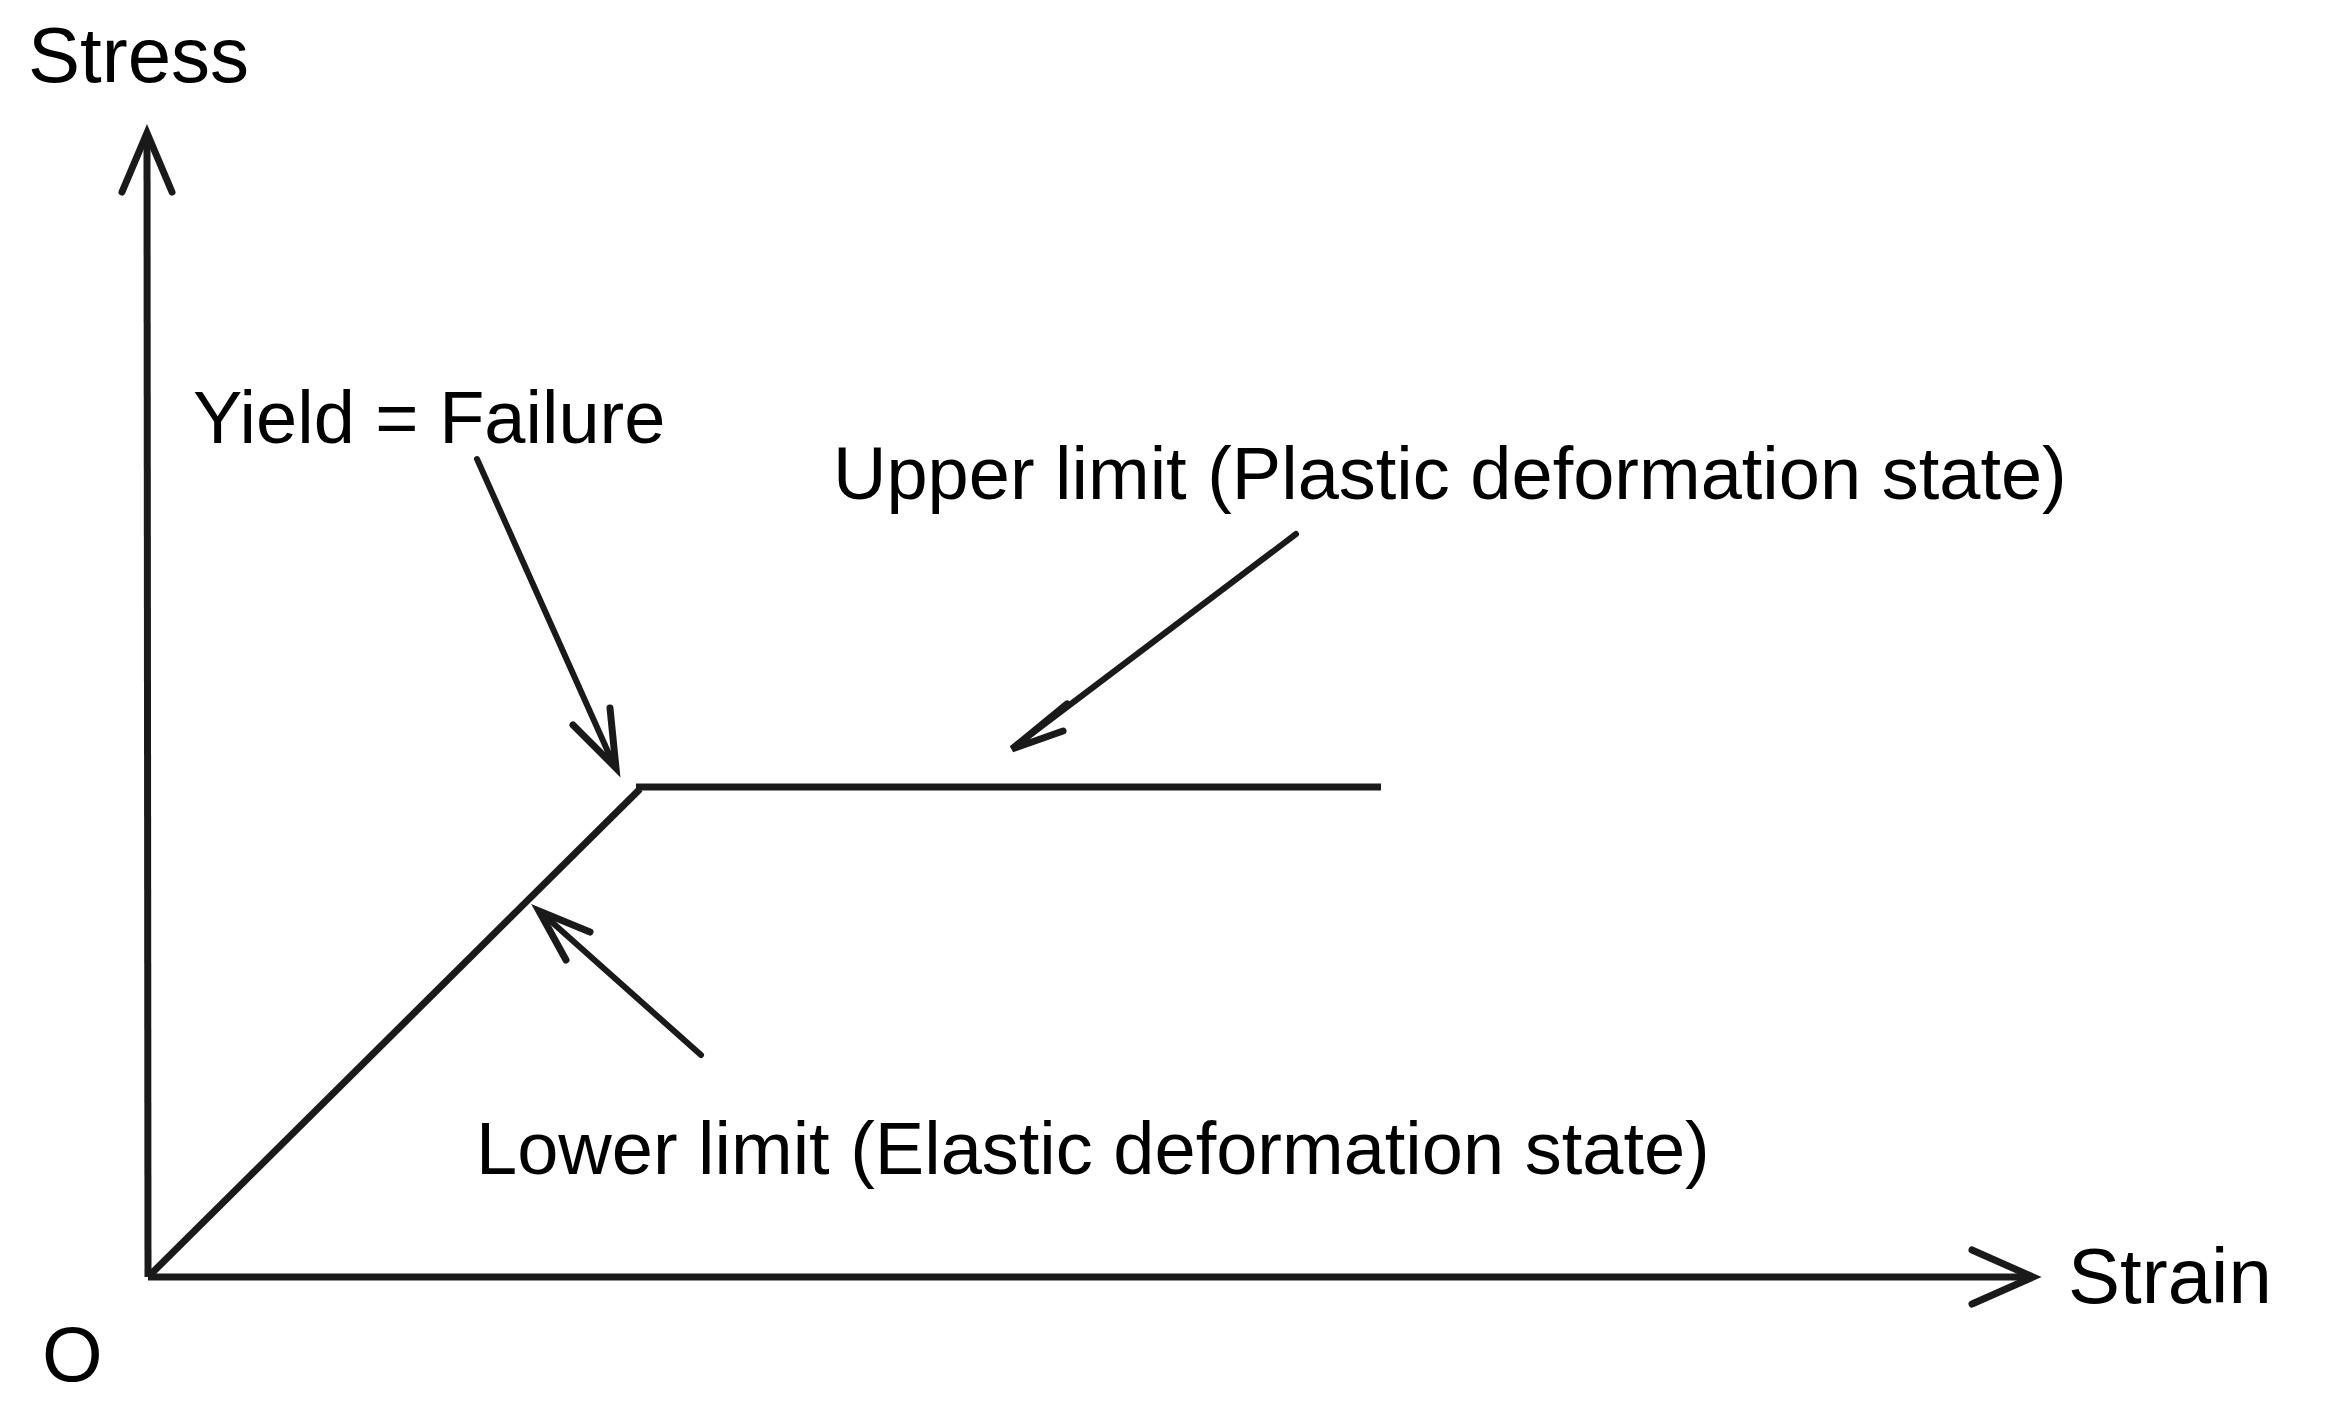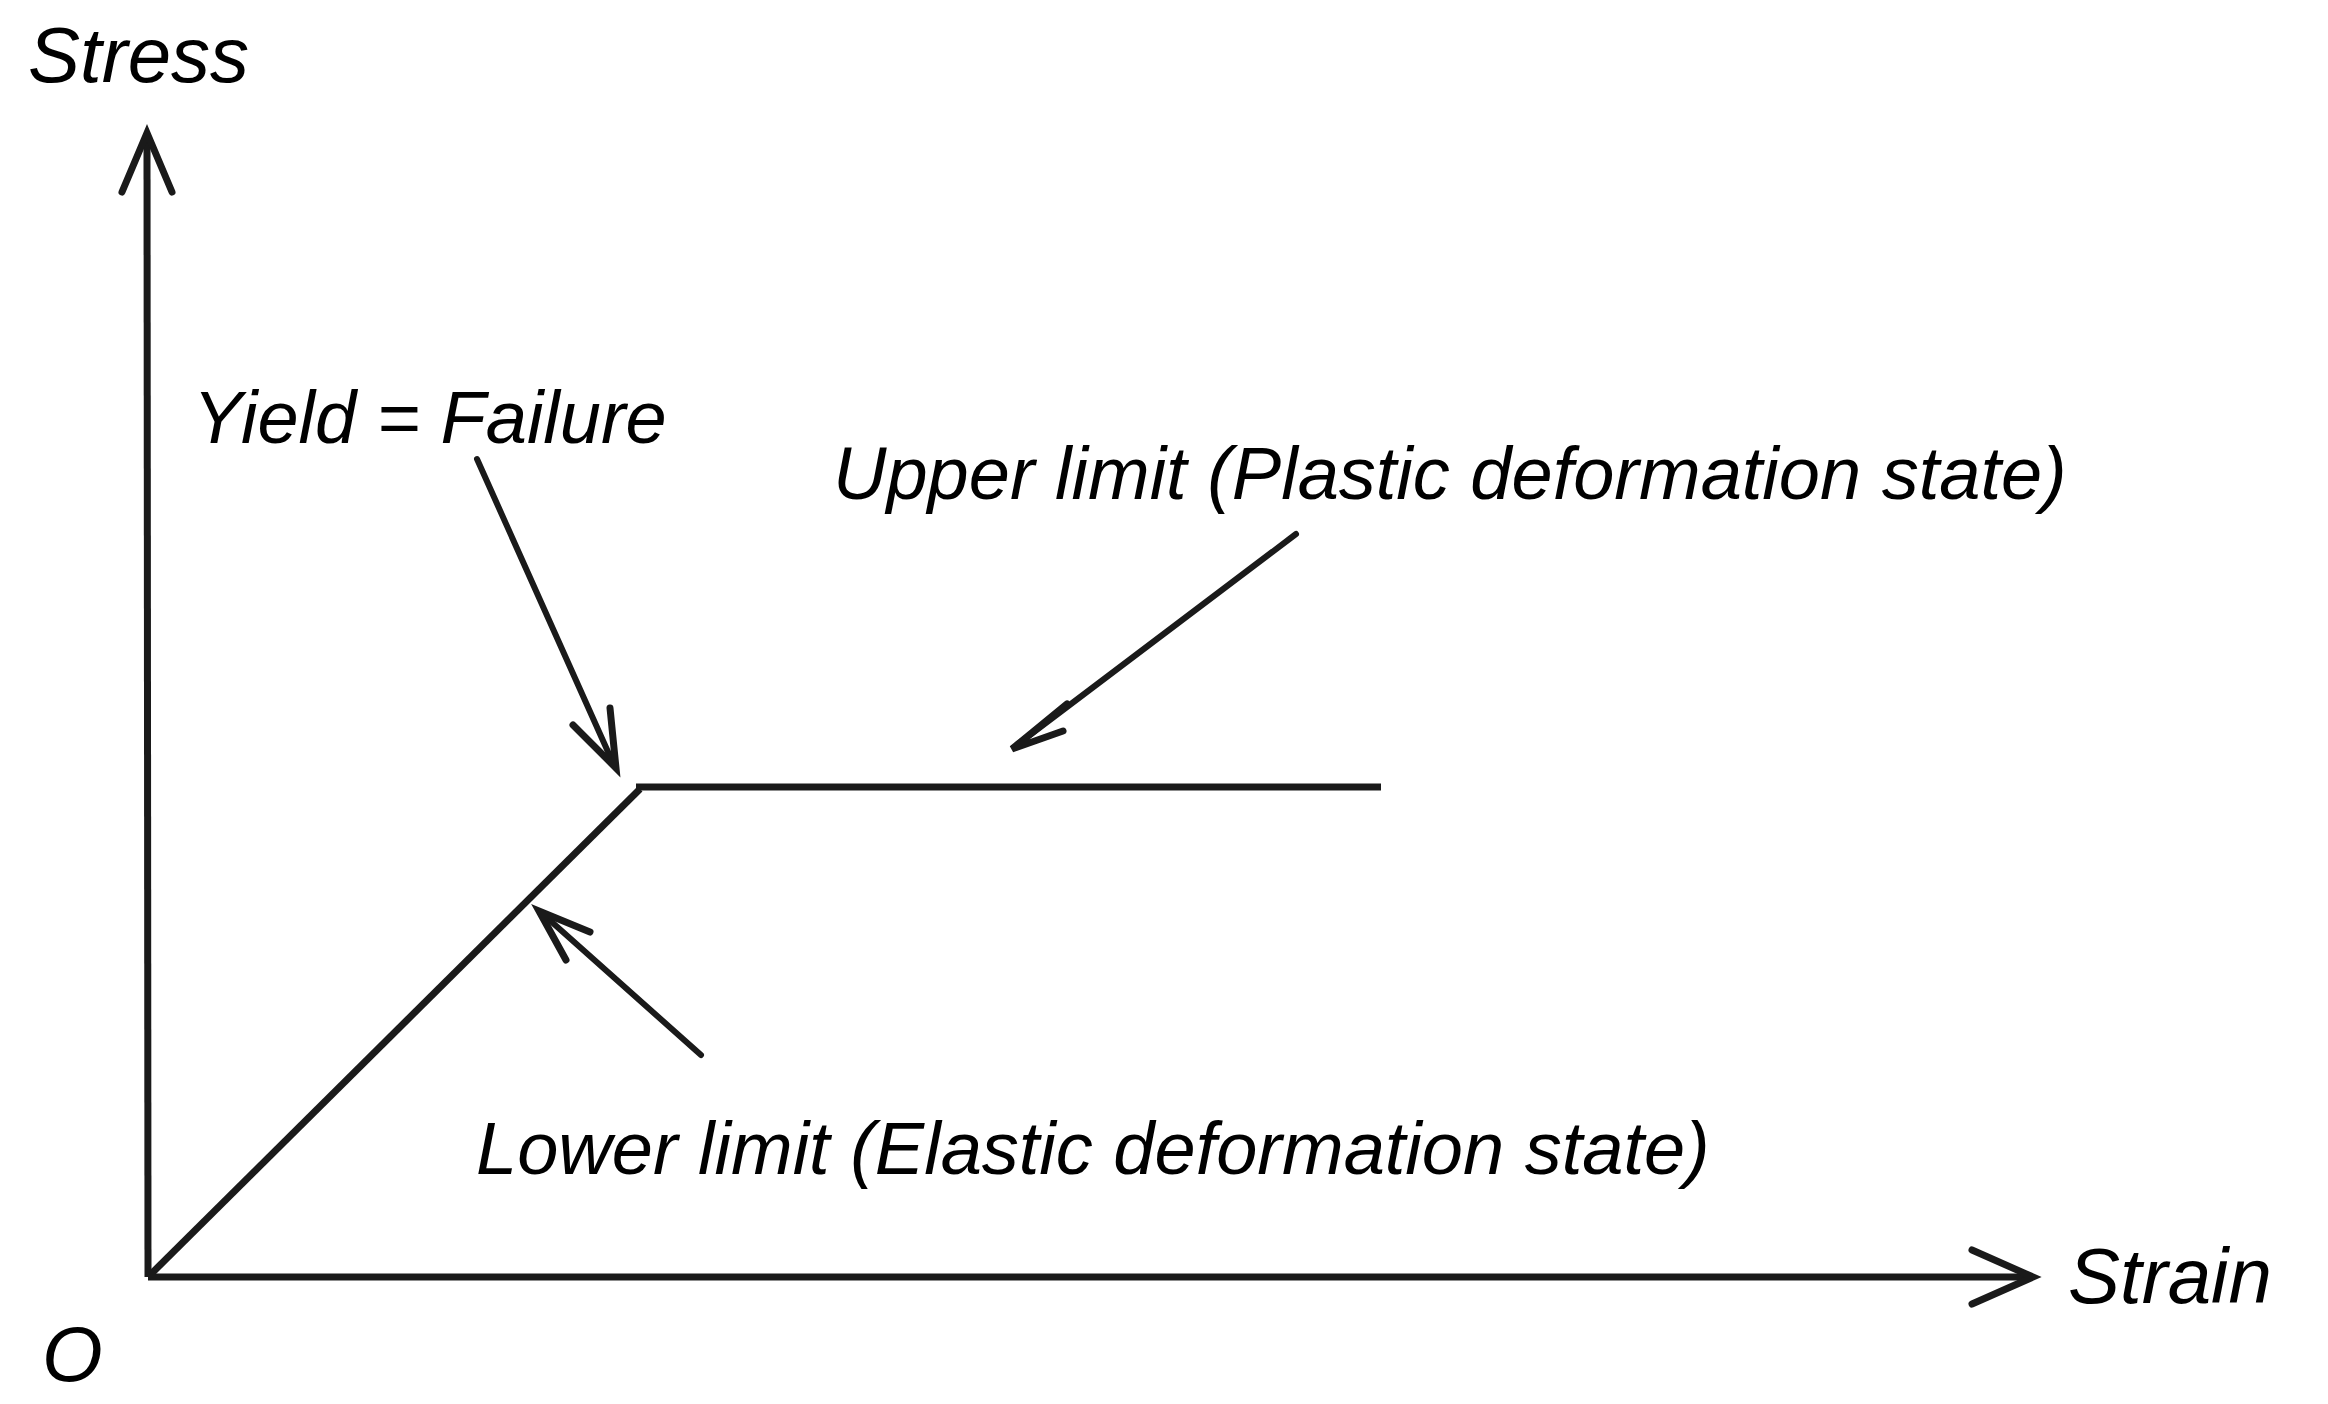--- a/index.html
+++ b/index.html
@@ -7,21 +7,20 @@
     padding: 0;
     background: #ffffff;
   }
   #stage {
     position: relative;
     width: 2328px;
     height: 1404px;
     background: #ffffff;
     overflow: hidden;
     font-family: "Liberation Sans", sans-serif;
-    font-style: italic;
   }
   #figure-svg {
     position: absolute;
     left: 0;
     top: 0;
     width: 2328px;
     height: 1404px;
     display: block;
   }
   .fig-text {

